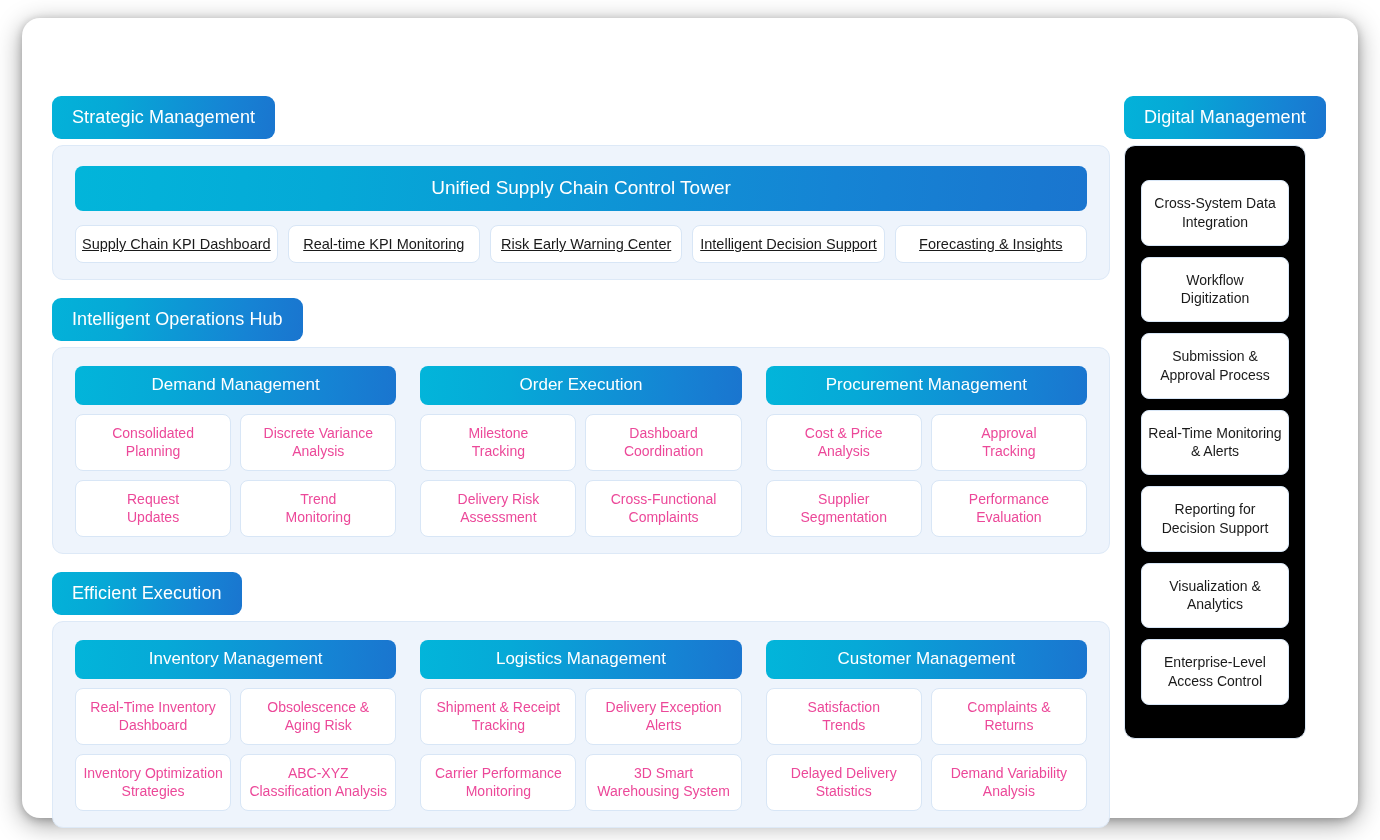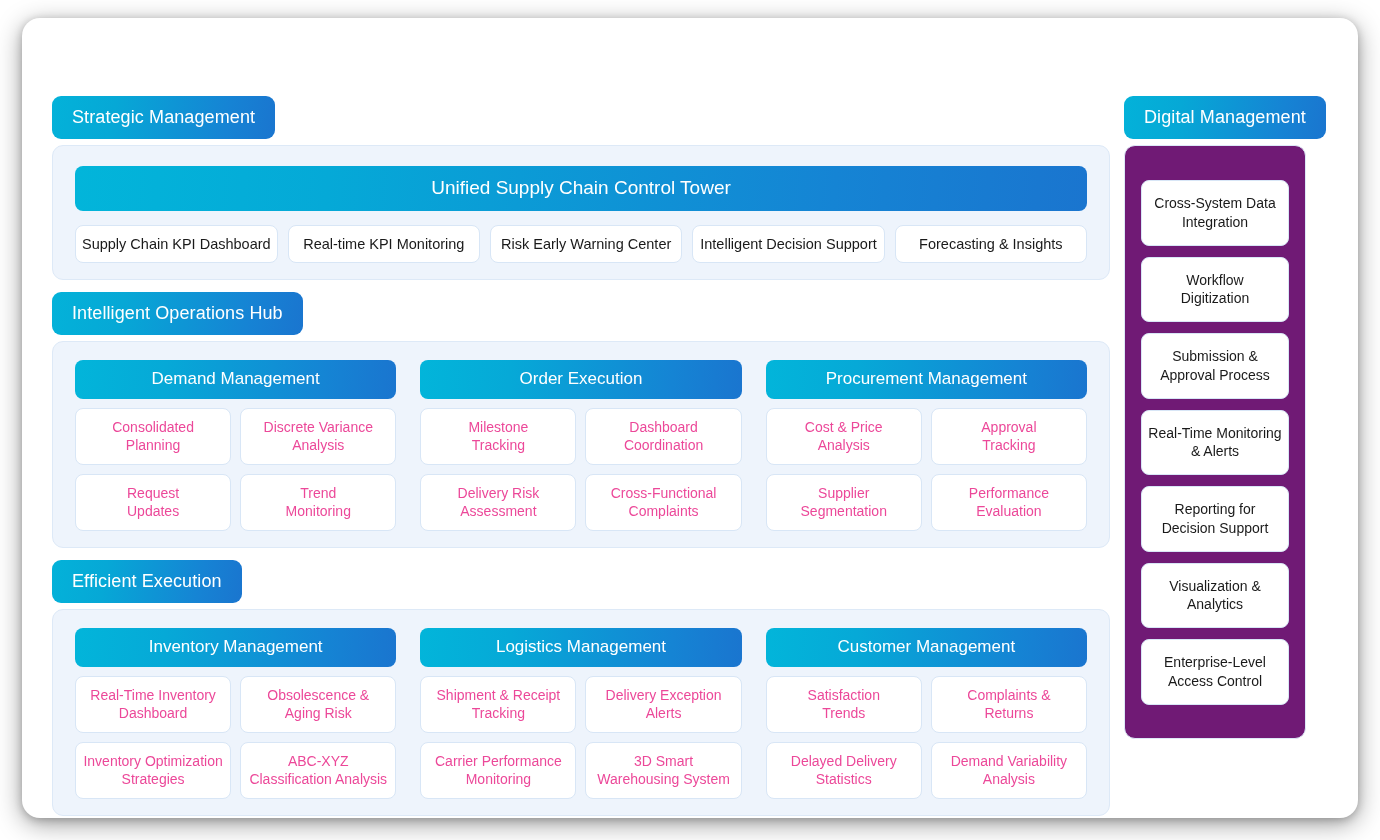--- a/index.html
+++ b/index.html
@@ -50,21 +50,21 @@
     background: linear-gradient(100deg, #03b2d9 0%, #06a8d6 28%, #1683d4 78%, #1a75cf 100%);
     color: #ffffff;
     font-size: 18px;
     line-height: 1;
     padding: 12px 20px 13px 20px;
     border-radius: 9px;
     letter-spacing: .1px;
     white-space: nowrap;
   }
 
-  .tier { margin-bottom: 0; }
+  .tier { margin-bottom: 6px; }
 
   
   .panel {
     background: #eef4fc;
     border: 1px solid #dde9f7;
     border-radius: 11px;
     padding: 14px;
     margin-top: 6px;
   }
 
@@ -88,20 +88,21 @@
   .chip {
     flex: 1 1 0;
     background: #ffffff;
     border: 1px solid #d8e6f6;
     border-radius: 8px;
     text-align: center;
     font-size: 14.5px;
     color: #1a1a1a;
     padding: 10px 6px;
     white-space: nowrap;
+    text-decoration: underline;
   }
 
   
   .group-row {
     display: flex;
     gap: 24px;
     padding: 4px 8px 2px 8px;
   }
   .group { flex: 1 1 0; min-width: 0; }
 
@@ -132,21 +133,21 @@
     padding: 9px 3px;
     min-height: 46px;
     display: flex;
     align-items: center;
     justify-content: center;
     white-space: pre-line;
   }
 
   
   .side-panel {
-    background: #701a75;
+    background: #000000;
     border: 1px solid #dde9f7;
     border-radius: 11px;
     padding: 34px 16px 28px 16px;
     margin-top: 6px;
     min-height: 594px;
     display: flex;
     flex-direction: column;
     gap: 11px;
   }
   .side-tile {

